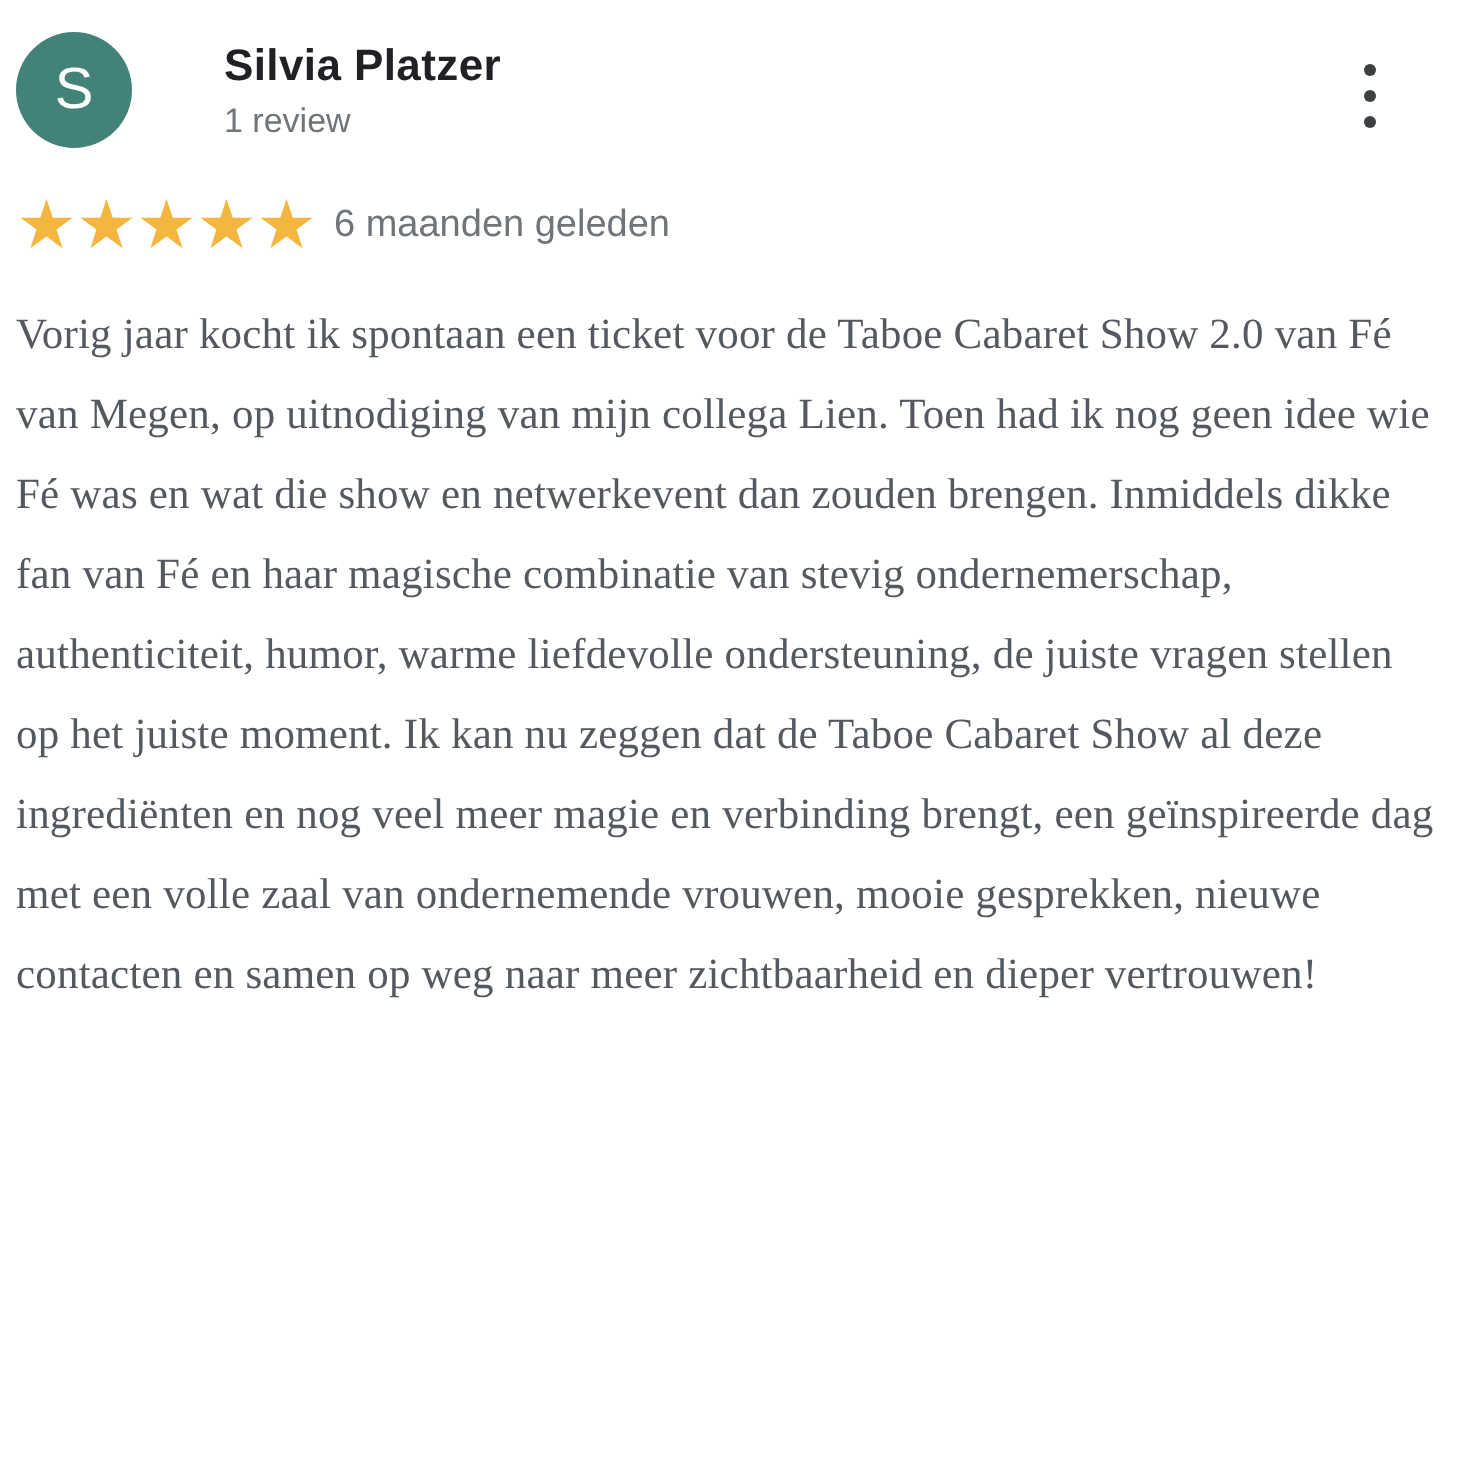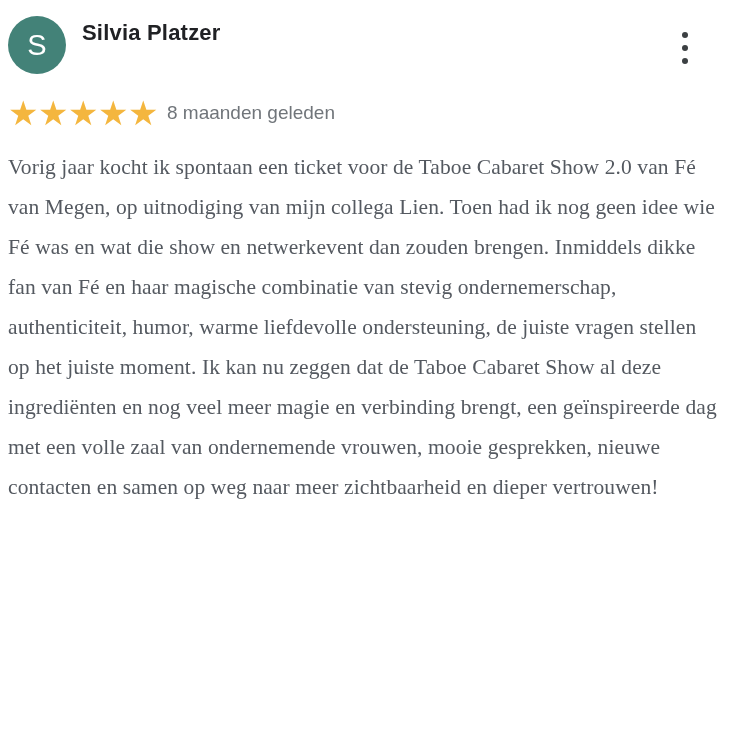--- a/index.html
+++ b/index.html
@@ -34,21 +34,21 @@
     background:var(--avatar-bg);
     color:#ffffff;
     display:flex;align-items:center;justify-content:center;
     font-size:29px;
     flex:0 0 58px;
     margin-top:2px;
     cursor:pointer;
     user-select:none;
   }
   .id-block{
-    margin-left:16px;
+    margin-left:46px;
     padding-top:6px;
   }
   .name{
     font-size:22px;
     font-weight:bold;
     color:var(--name);
     letter-spacing:0.2px;
     cursor:pointer;
   }
   .sub{
@@ -108,34 +108,35 @@
 <body>
 
 <div class="review-card">
 
   <div class="header">
     <div class="avatar">
       <span>S</span>
     </div>
     <div class="id-block">
       <div class="name">Silvia Platzer</div>
+      <div class="sub">1 review</div>
     </div>
     <button class="kebab" aria-label="More options">
       <i class="dot"></i>
       <i class="dot"></i>
       <i class="dot"></i>
     </button>
   </div>
 
   <div class="rating-row">
     <div class="stars">
         <span class="star">★</span>
         <span class="star">★</span>
         <span class="star">★</span>
         <span class="star">★</span>
         <span class="star">★</span>
       </div>
-    <span class="date">8 maanden geleden</span>
+    <span class="date">6 maanden geleden</span>
   </div>
 
   <p class="review-text">Vorig jaar kocht ik spontaan een ticket voor de Taboe Cabaret Show 2.0 van Fé van Megen, op uitnodiging van mijn collega Lien. Toen had ik nog geen idee wie Fé was en wat die show en netwerkevent dan zouden brengen. Inmiddels dikke fan van Fé en haar magische combinatie van stevig ondernemerschap, authenticiteit, humor, warme liefdevolle ondersteuning, de juiste vragen stellen op het juiste moment. Ik kan nu zeggen dat de Taboe Cabaret Show al deze ingrediënten en nog veel meer magie en verbinding brengt, een geïnspireerde dag met een volle zaal van ondernemende vrouwen, mooie gesprekken, nieuwe contacten en samen op weg naar meer zichtbaarheid en dieper vertrouwen!</p>
 
 </div>
 
 </body></html>

